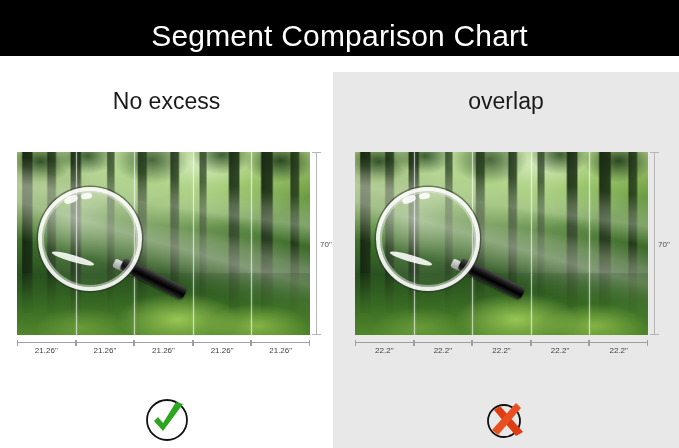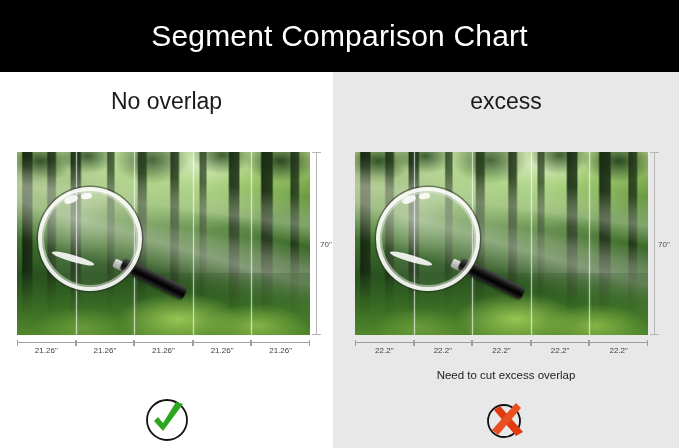--- a/index.html
+++ b/index.html
@@ -7,21 +7,21 @@
     width:679px;height:448px;
     background:#ffffff;
     font-family:"Liberation Sans", sans-serif;
     overflow:hidden;
     position:relative;
   }
   .page{position:relative;width:679px;height:448px;overflow:hidden;background:#fff;}
 
   
   .banner{
-    position:absolute;left:0;top:0;width:679px;height:72px;
+    position:absolute;left:0;top:0;width:679px;height:56px;
     background:#000000;
     text-align:center;
   }
   .banner-title{
     position:absolute;left:0;top:0;width:679px;height:72px;
     display:flex;align-items:center;justify-content:center;
     color:#ffffff;
     font-size:30px;
     font-weight:400;
     letter-spacing:.2px;
@@ -229,21 +229,21 @@
 <div class="page">
 
   <div class="banner">
     <div class="banner-title">Segment Comparison Chart</div>
   </div>
 
   <div class="panels">
 
     <div class="panel panel-left">
 
-      <div class="panel-heading">No overlap</div>
+      <div class="panel-heading">No excess</div>
 
       <div class="photo-wrap">
         <div class="photo">
           <div class="sky"></div>
           <div class="canopy"></div>
           <div class="trunks"></div>
           <div class="beams"></div>
           <div class="ground"></div>
           <div class="photo-shade"></div>
 
@@ -307,21 +307,21 @@
       <div class="verdict">
         <svg width="46" height="46" viewBox="0 0 46 46">
           <circle cx="23" cy="23" r="20" fill="none" stroke="#111111" stroke-width="1.8"></circle>
           <path d="M10 24 L19 34 L39 7 L32 5 L19 26 L14 20 Z" fill="#2ca61e"></path>
         </svg>
       </div>
     </div>
 
     <div class="panel panel-right">
 
-      <div class="panel-heading">excess</div>
+      <div class="panel-heading">overlap</div>
 
       <div class="photo-wrap">
         <div class="photo">
           <div class="sky"></div>
           <div class="canopy"></div>
           <div class="trunks"></div>
           <div class="beams"></div>
           <div class="ground"></div>
           <div class="photo-shade"></div>
 
@@ -374,21 +374,20 @@
           <div class="dim-h-label">22.2"</div>
         </div>
         <div class="dim-h">
           <div class="hline"></div>
           <div class="htick l"></div>
           <div class="htick r"></div>
           <div class="dim-h-label">22.2"</div>
         </div>
       </div>
 
-      <div class="caption">Need to cut excess overlap</div>
 
       <div class="verdict">
         <svg width="46" height="46" viewBox="0 0 46 46">
           <circle cx="21" cy="24" r="16" fill="none" stroke="#111111" stroke-width="1.8"></circle>
           <path d="M11 13 L17 9 L40 35 L33 39 Z" fill="#e03a10"></path>
           <path d="M38 11 L33 6 L9 33 L15 38 Z" fill="#e8501f"></path>
         </svg>
       </div>
     </div>
 

